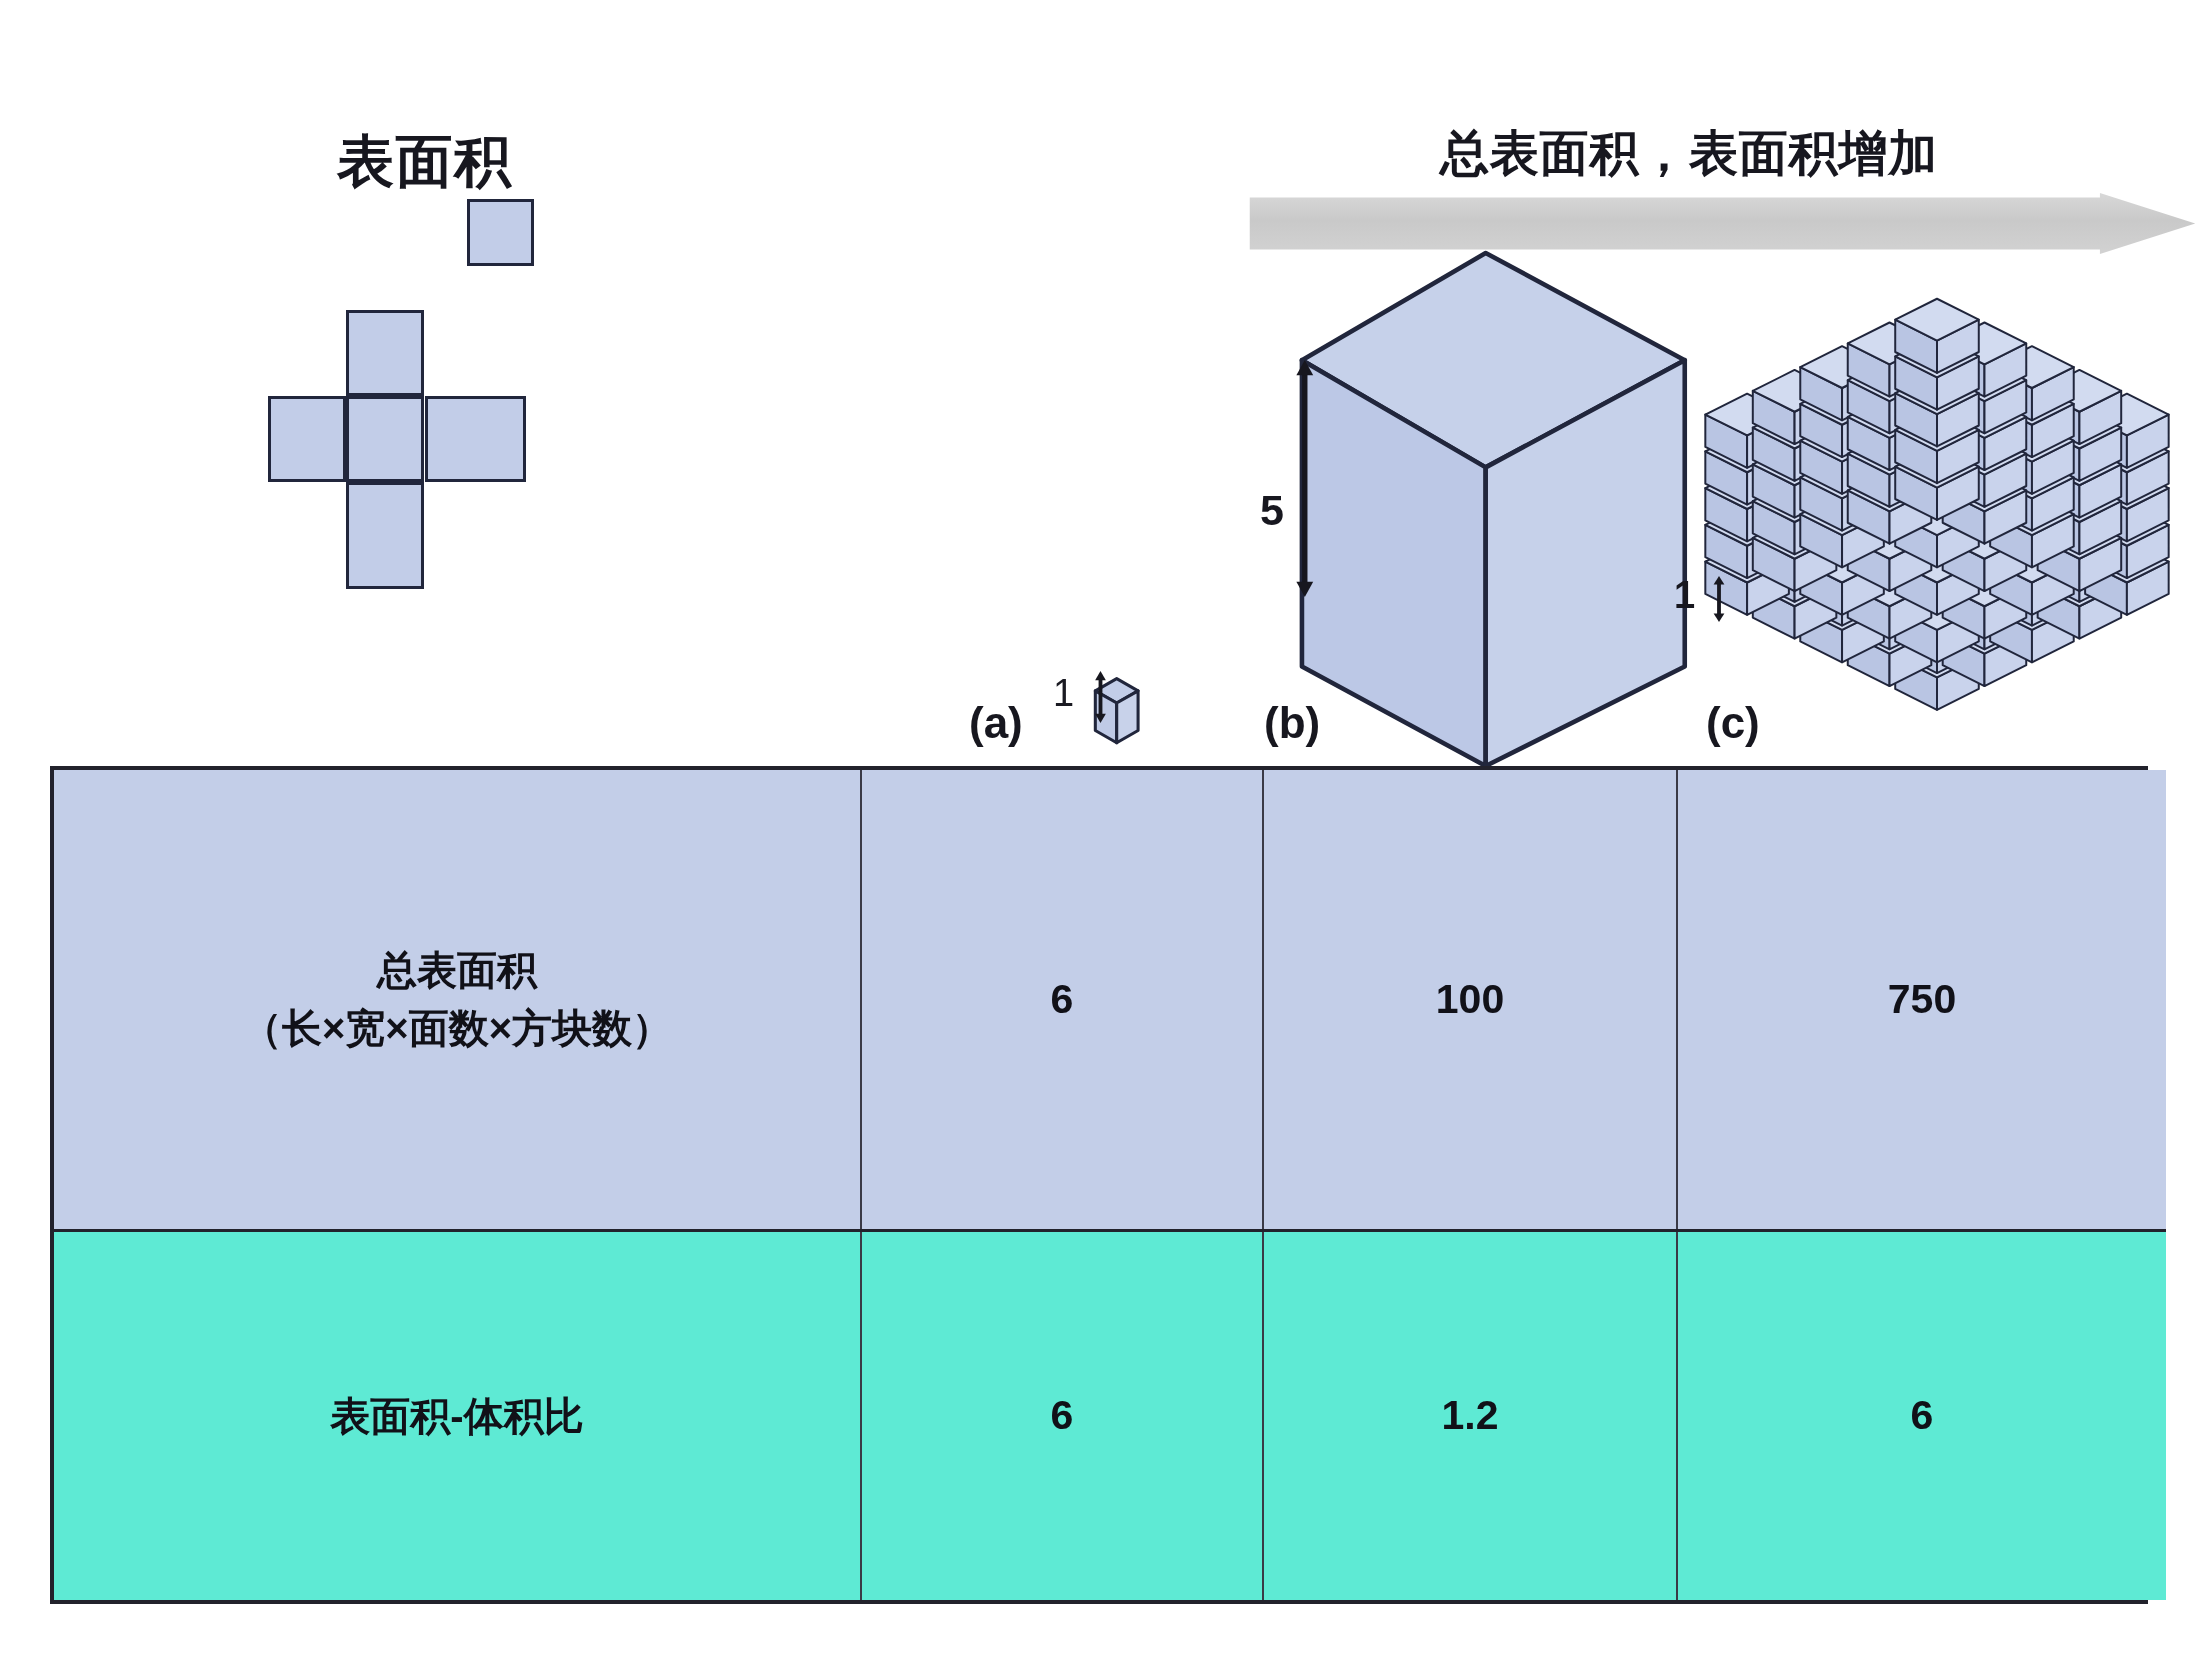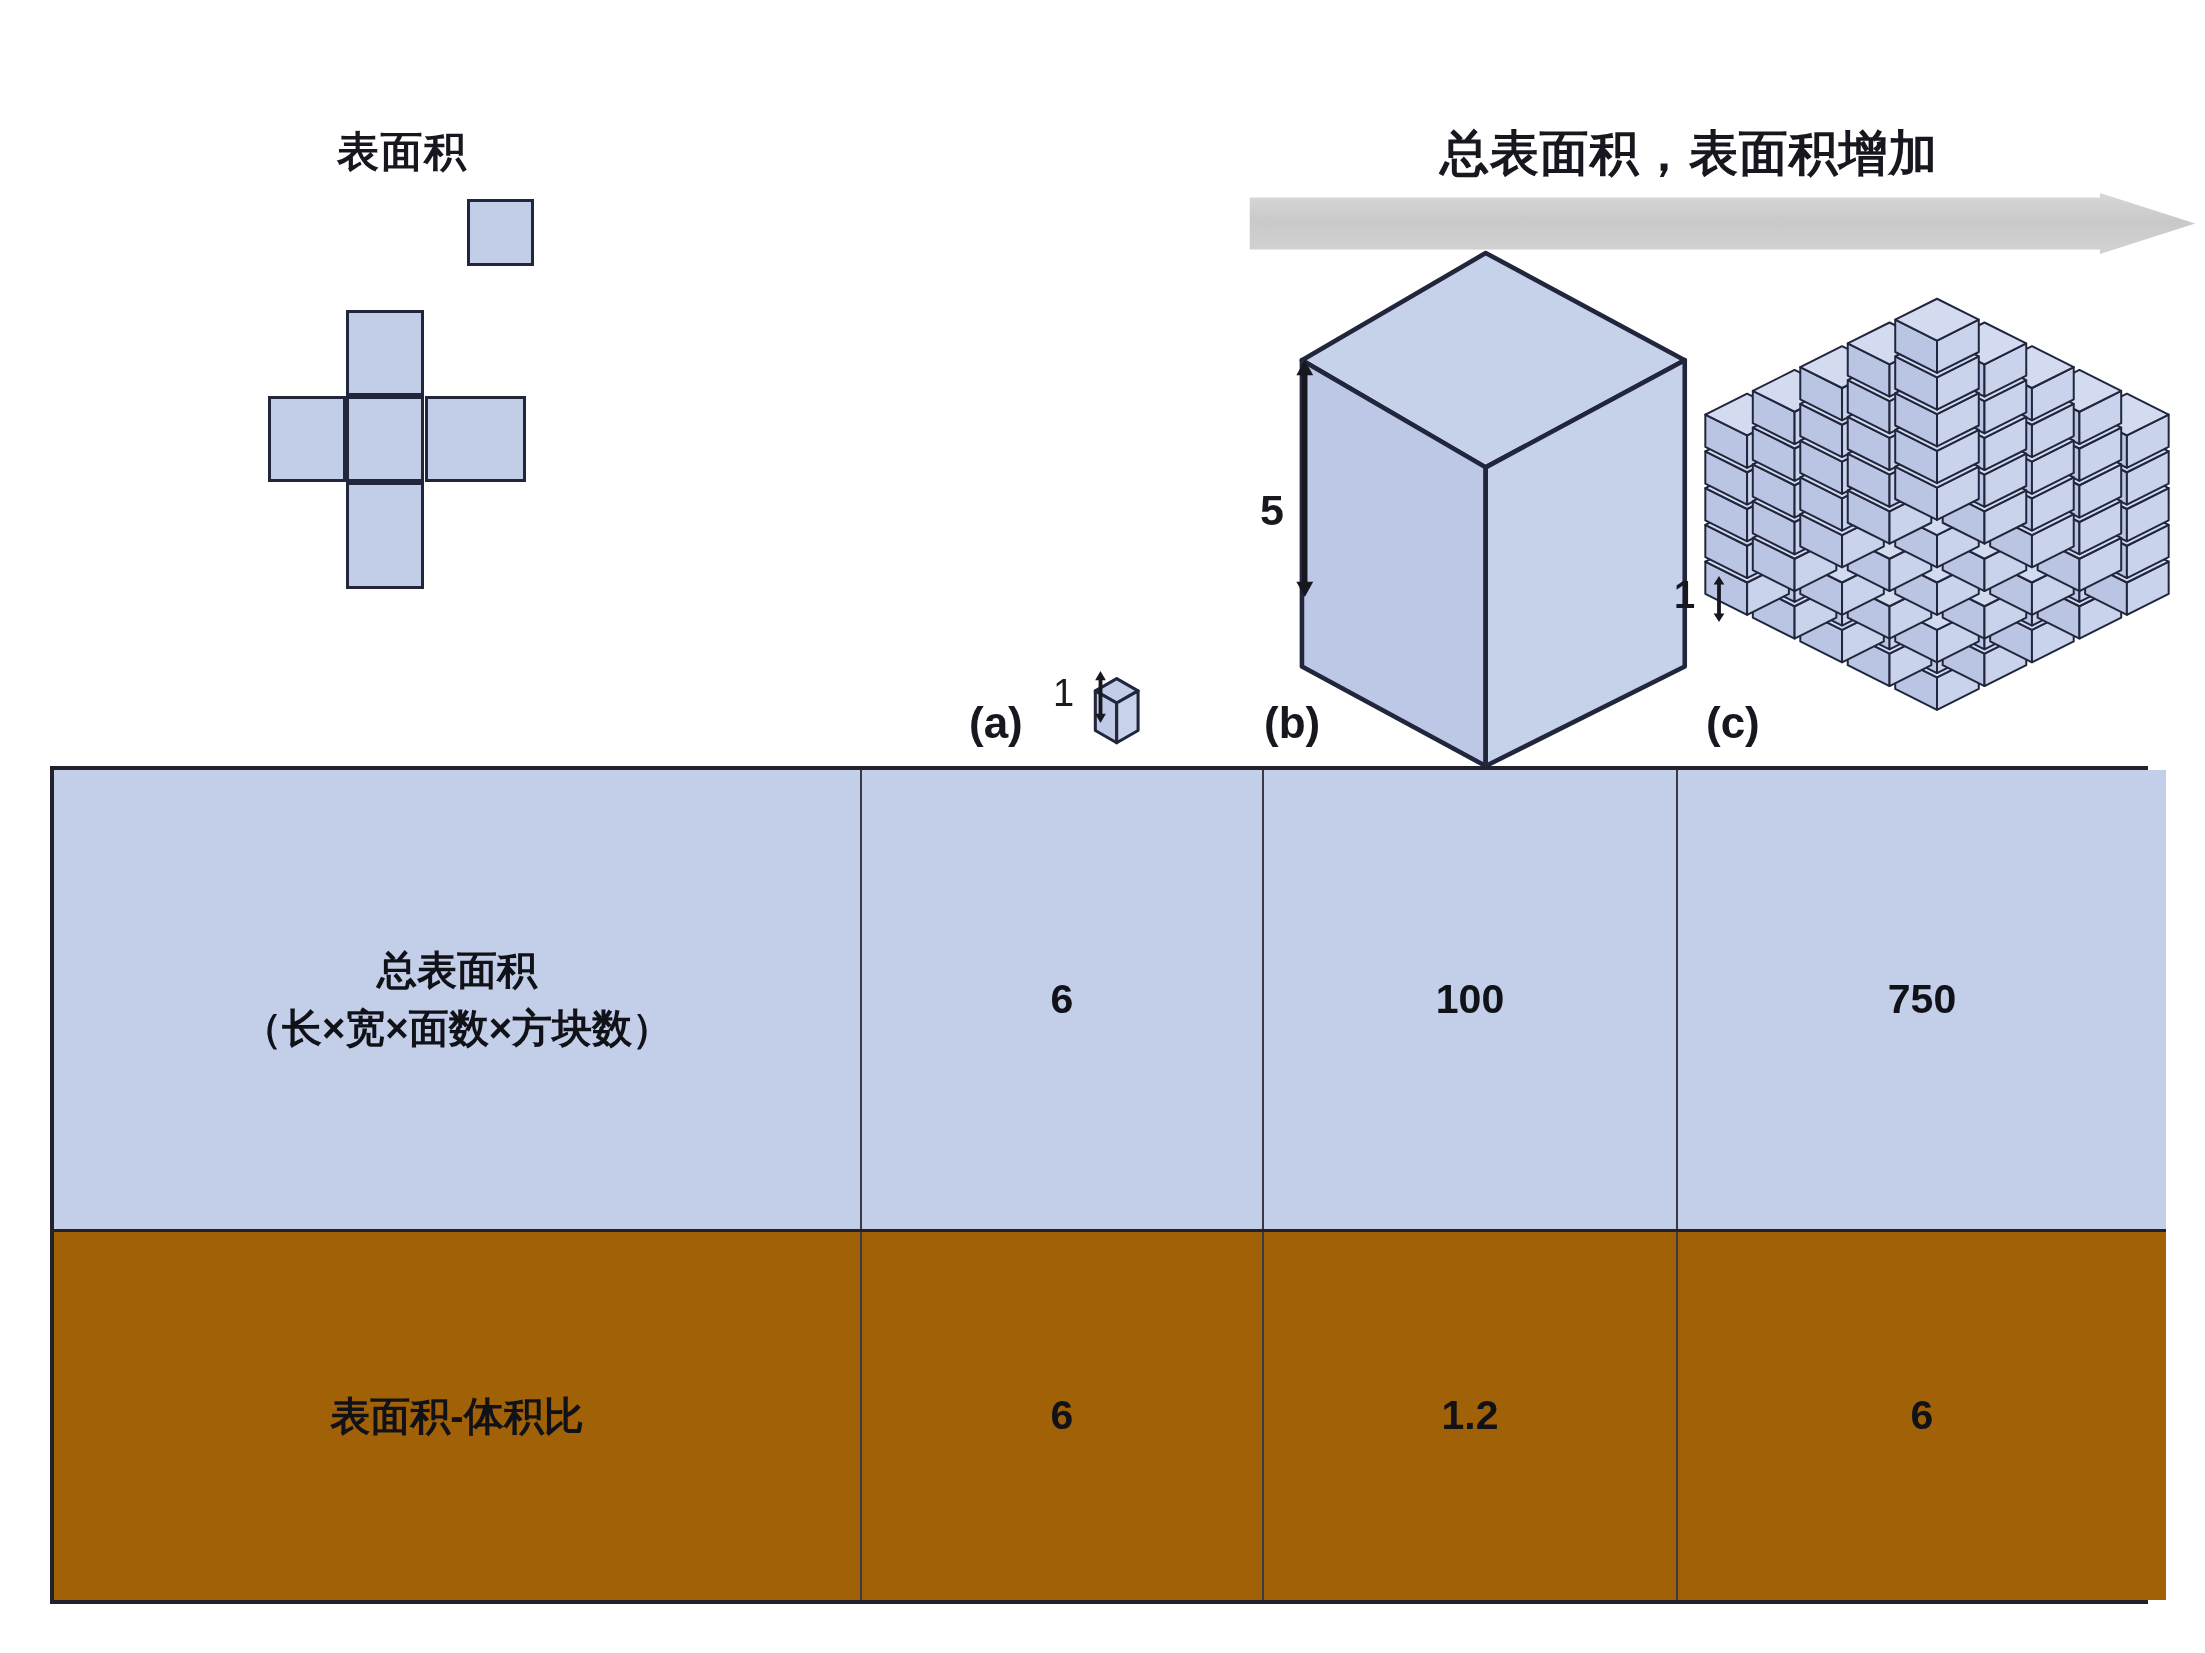--- a/index.html
+++ b/index.html
@@ -4,21 +4,21 @@
 <style>
   html,body{margin:0;padding:0;background:#ffffff;}
   body{width:2205px;height:1654px;position:relative;overflow:hidden;
        font-family:"Liberation Sans","DejaVu Sans",sans-serif;color:#1a1a22;}
 
   .abs{position:absolute;}
 
   
   #surface-area-title{
     left:337px; top:124px; width:306px;
-    font-size:42px; font-weight:700; letter-spacing:1.5px;
+    font-size:57px; font-weight:700; letter-spacing:1.5px;
     color:#17171f; white-space:nowrap;
   }
   #transform-title{
     left:1440px; top:121px; width:689px;
     font-size:49px; font-weight:700; letter-spacing:0.8px;
     color:#17171f; white-space:nowrap;
   }
 
   
   #growth-arrow{ left:1248px; top:193px; width:949px; height:61px; }
@@ -59,21 +59,21 @@
   #data-table table{
     width:100%; height:100%; border-collapse:collapse; table-layout:fixed;
   }
   #data-table td{
     border:2.3px solid #3a3a46;
     text-align:center; vertical-align:middle;
     font-size:41px; font-weight:700; color:#111118;
   }
   #data-table tr.row-surface td{ background:#c3cee8; }
   #data-table tr.row-volume  td{ background:#ffffff; }
-  #data-table tr.row-ratio   td{ background:#a16207; }
+  #data-table tr.row-ratio   td{ background:#5eead4; }
   .rowlabel{ font-size:40px; line-height:1.45; font-weight:700; }
   .rowlabel .l2{ display:block; }
   td.c-label{ width:804px;margin-top:40px; }
   td.c-a{ width:398px; }
   td.c-b{ width:410px; }
   td.c-c{ width:486px; }
   #data-table tr.row-surface td{ height:306px; }
   #data-table tr.row-volume  td{ height:287px; }
   #data-table tr.row-ratio   td{ height:245px; }
   

